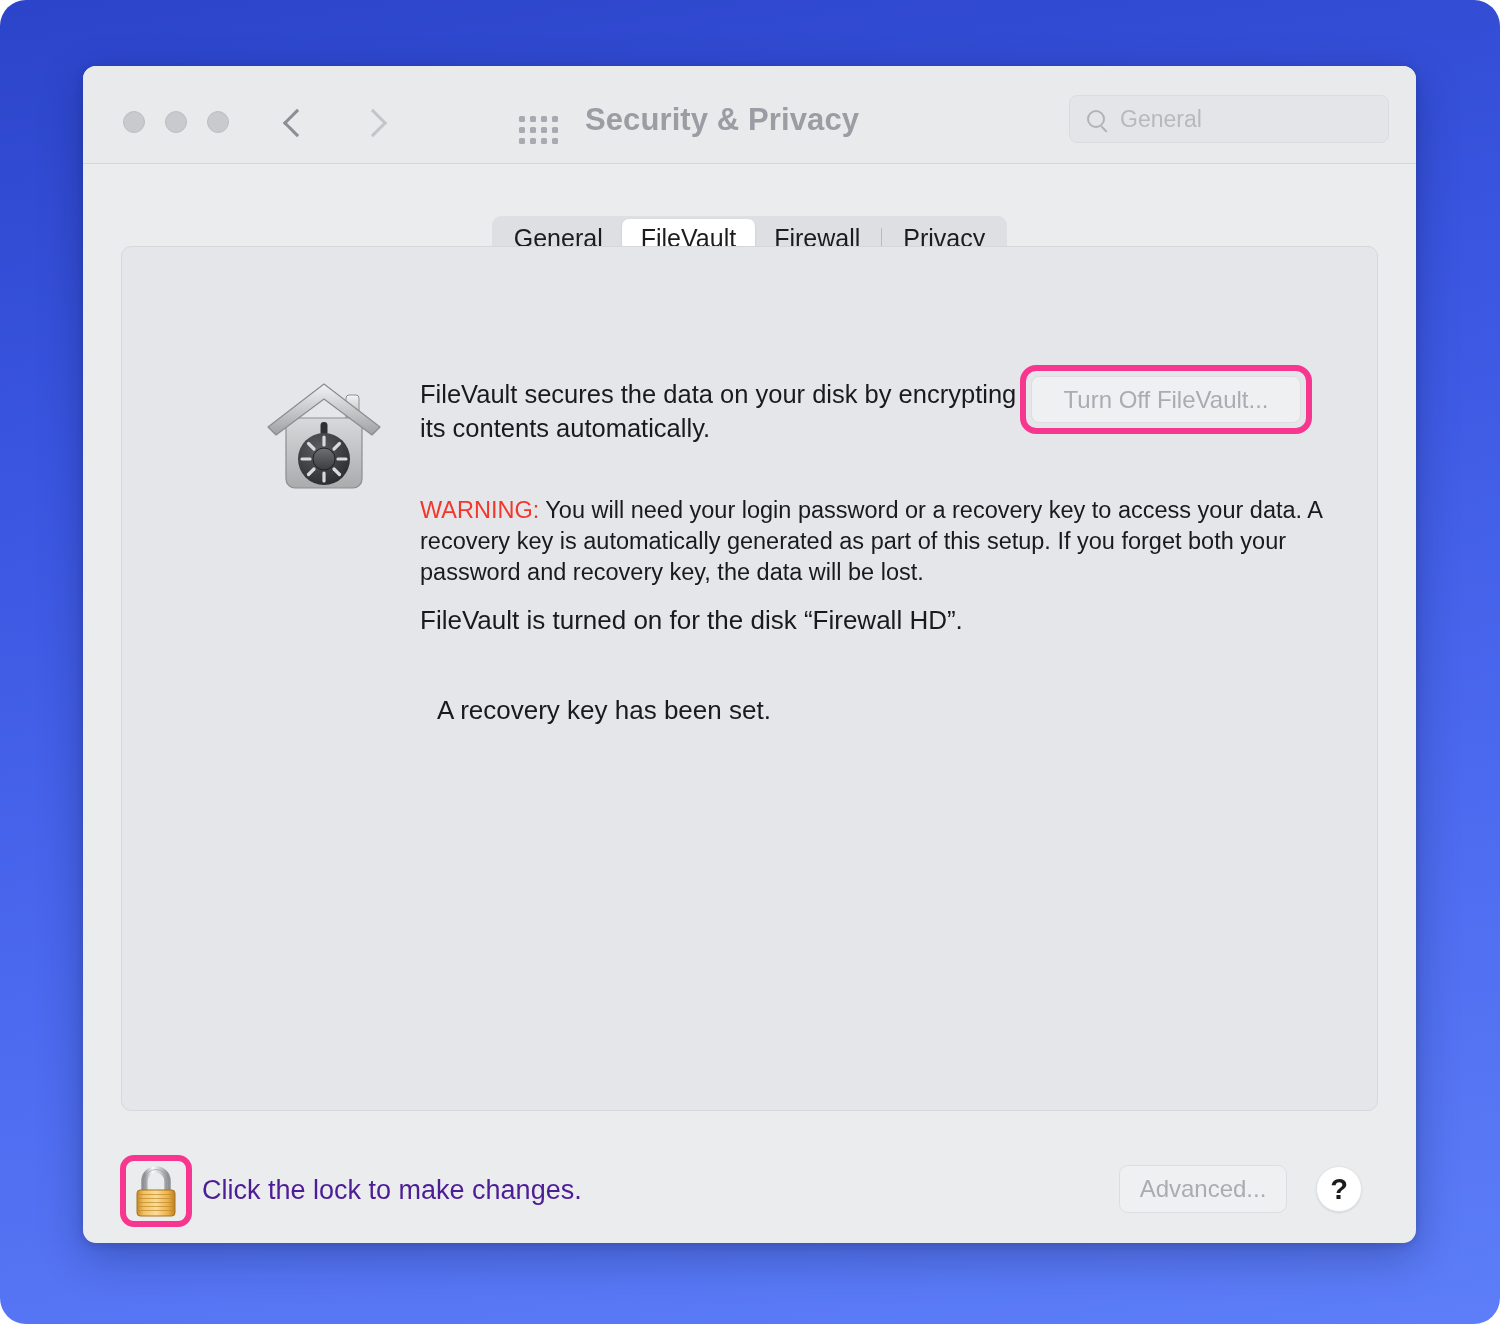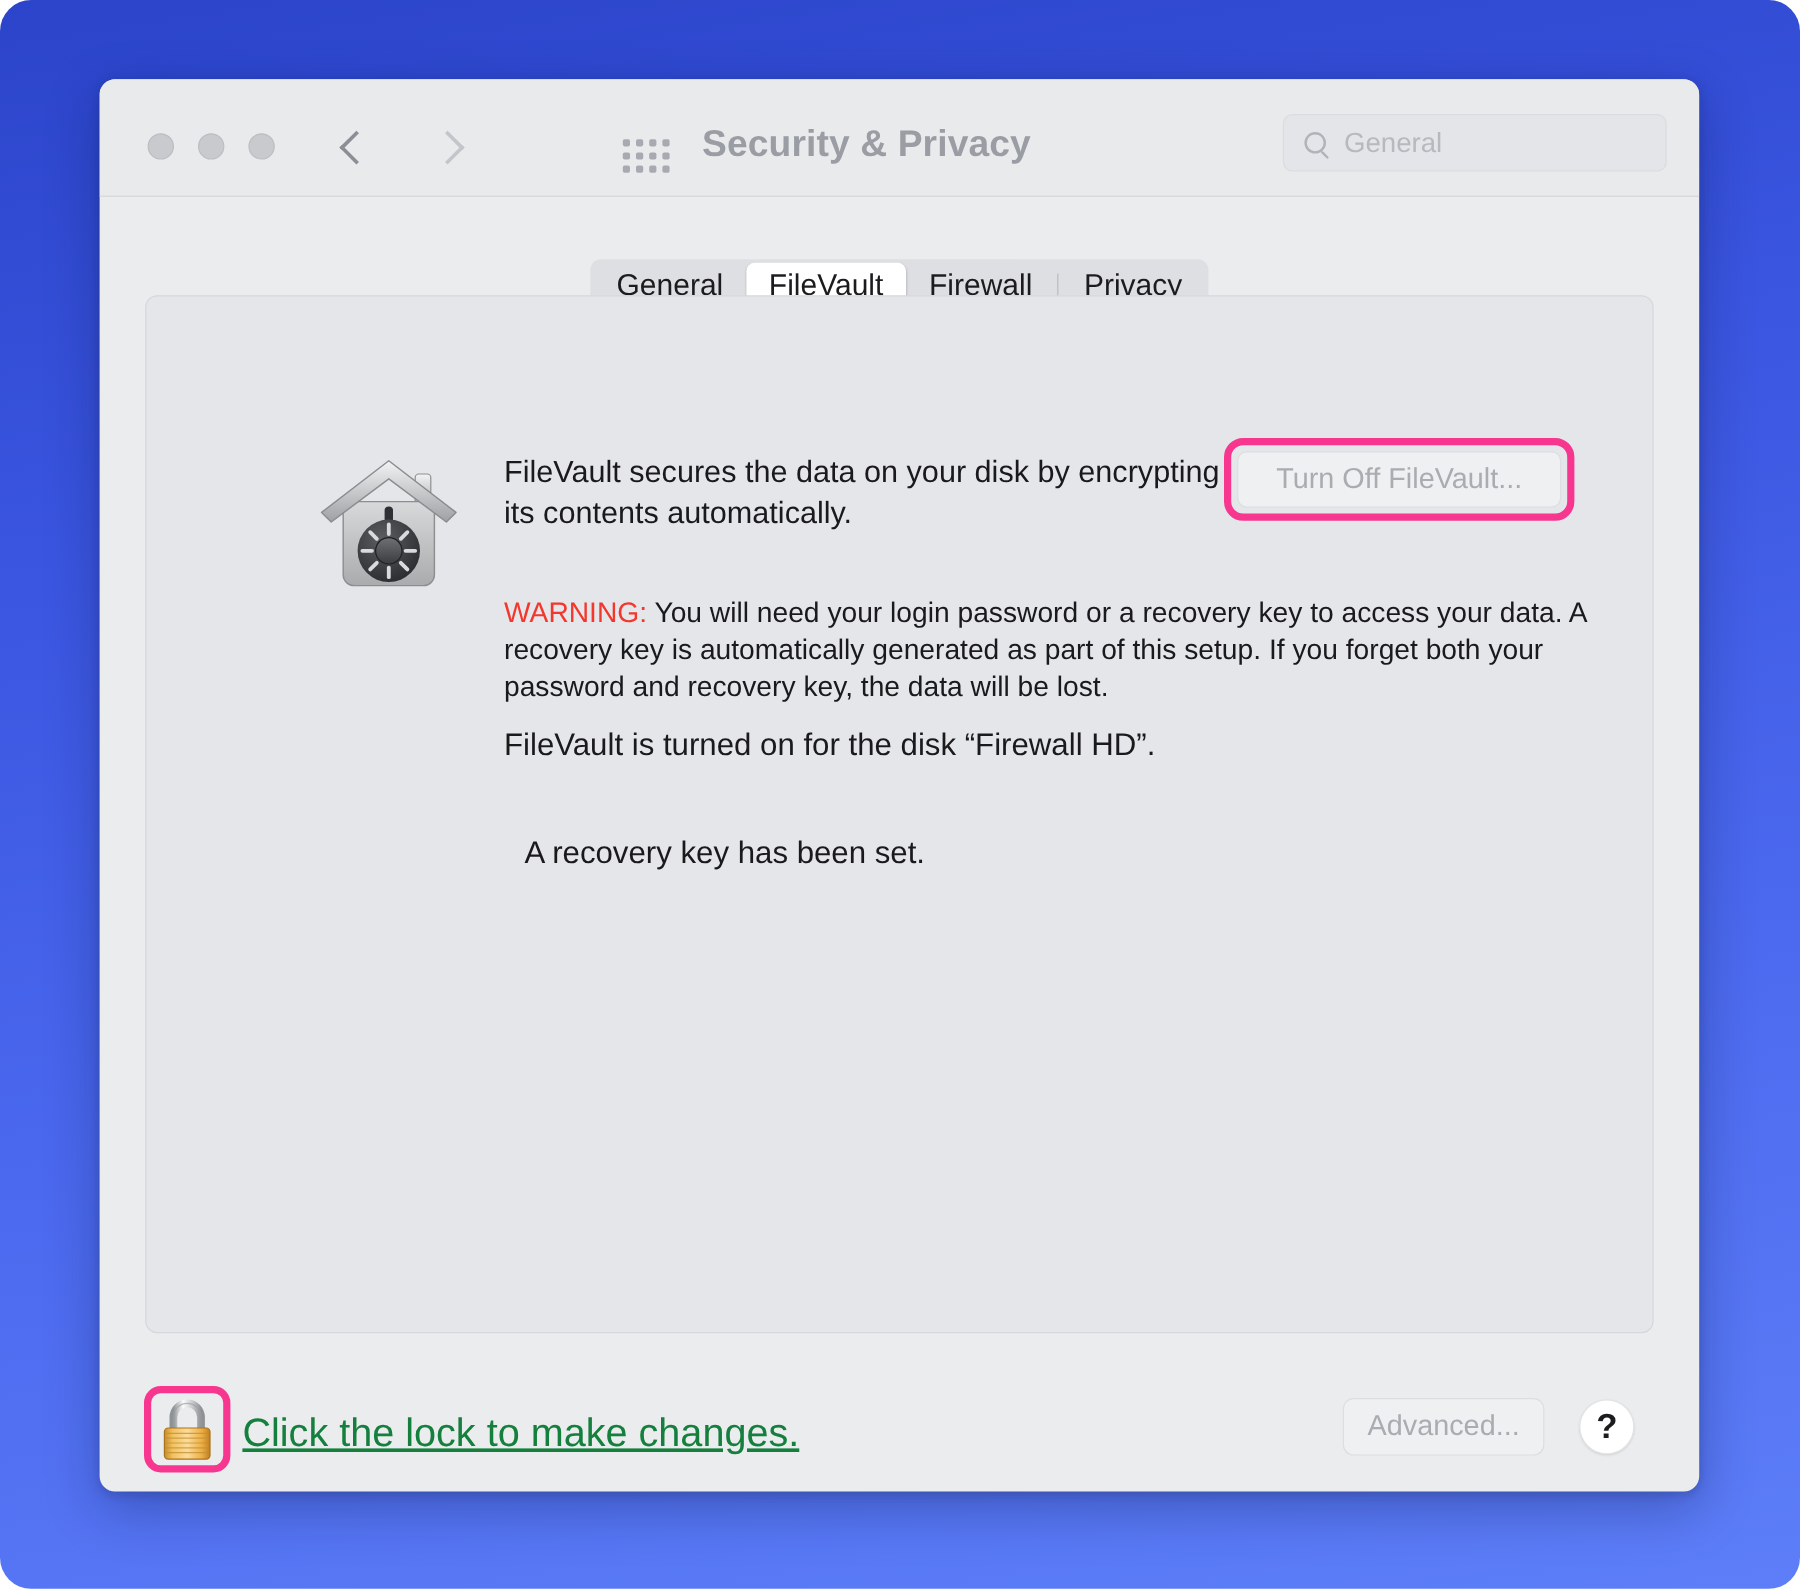--- a/index.html
+++ b/index.html
@@ -292,23 +292,22 @@
   .lock-icon {
     position: absolute;
     left: 13px; top: 10px;
     width: 46px; height: 52px;
   }
 
   .lock-label {
     position: absolute;
     left: 119px;
     top: 34px;
-    font-size: 33px;
-    color: #15803d;
-    text-decoration: underline;
+    font-size: 27px;
+    color: #4c1d95;
   }
 
   .advanced-btn {
     position: absolute;
     right: 129px;
     top: 24px;
     width: 168px;
     height: 48px;
     background: #eff0f2;
     border: 1px solid #dcdee1;

